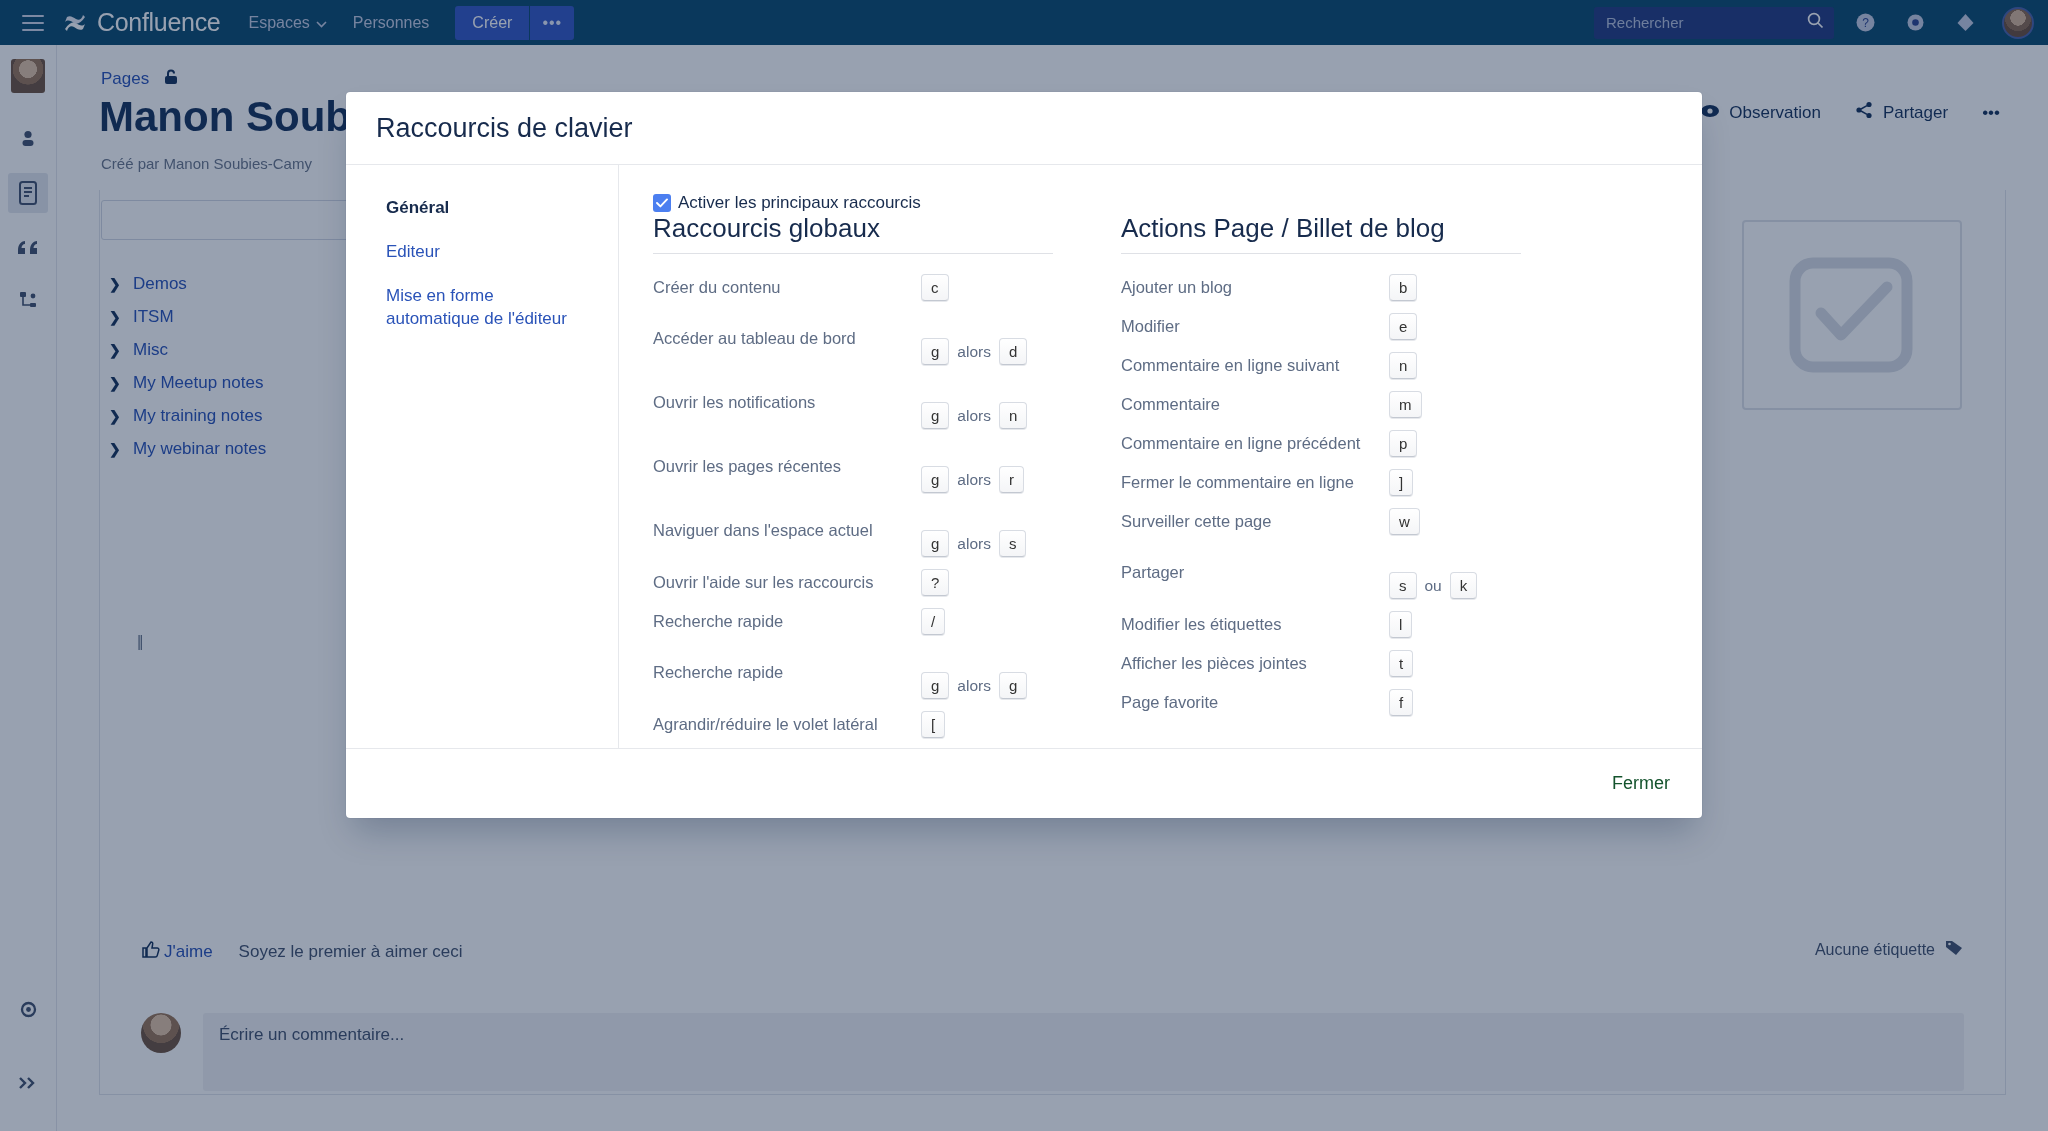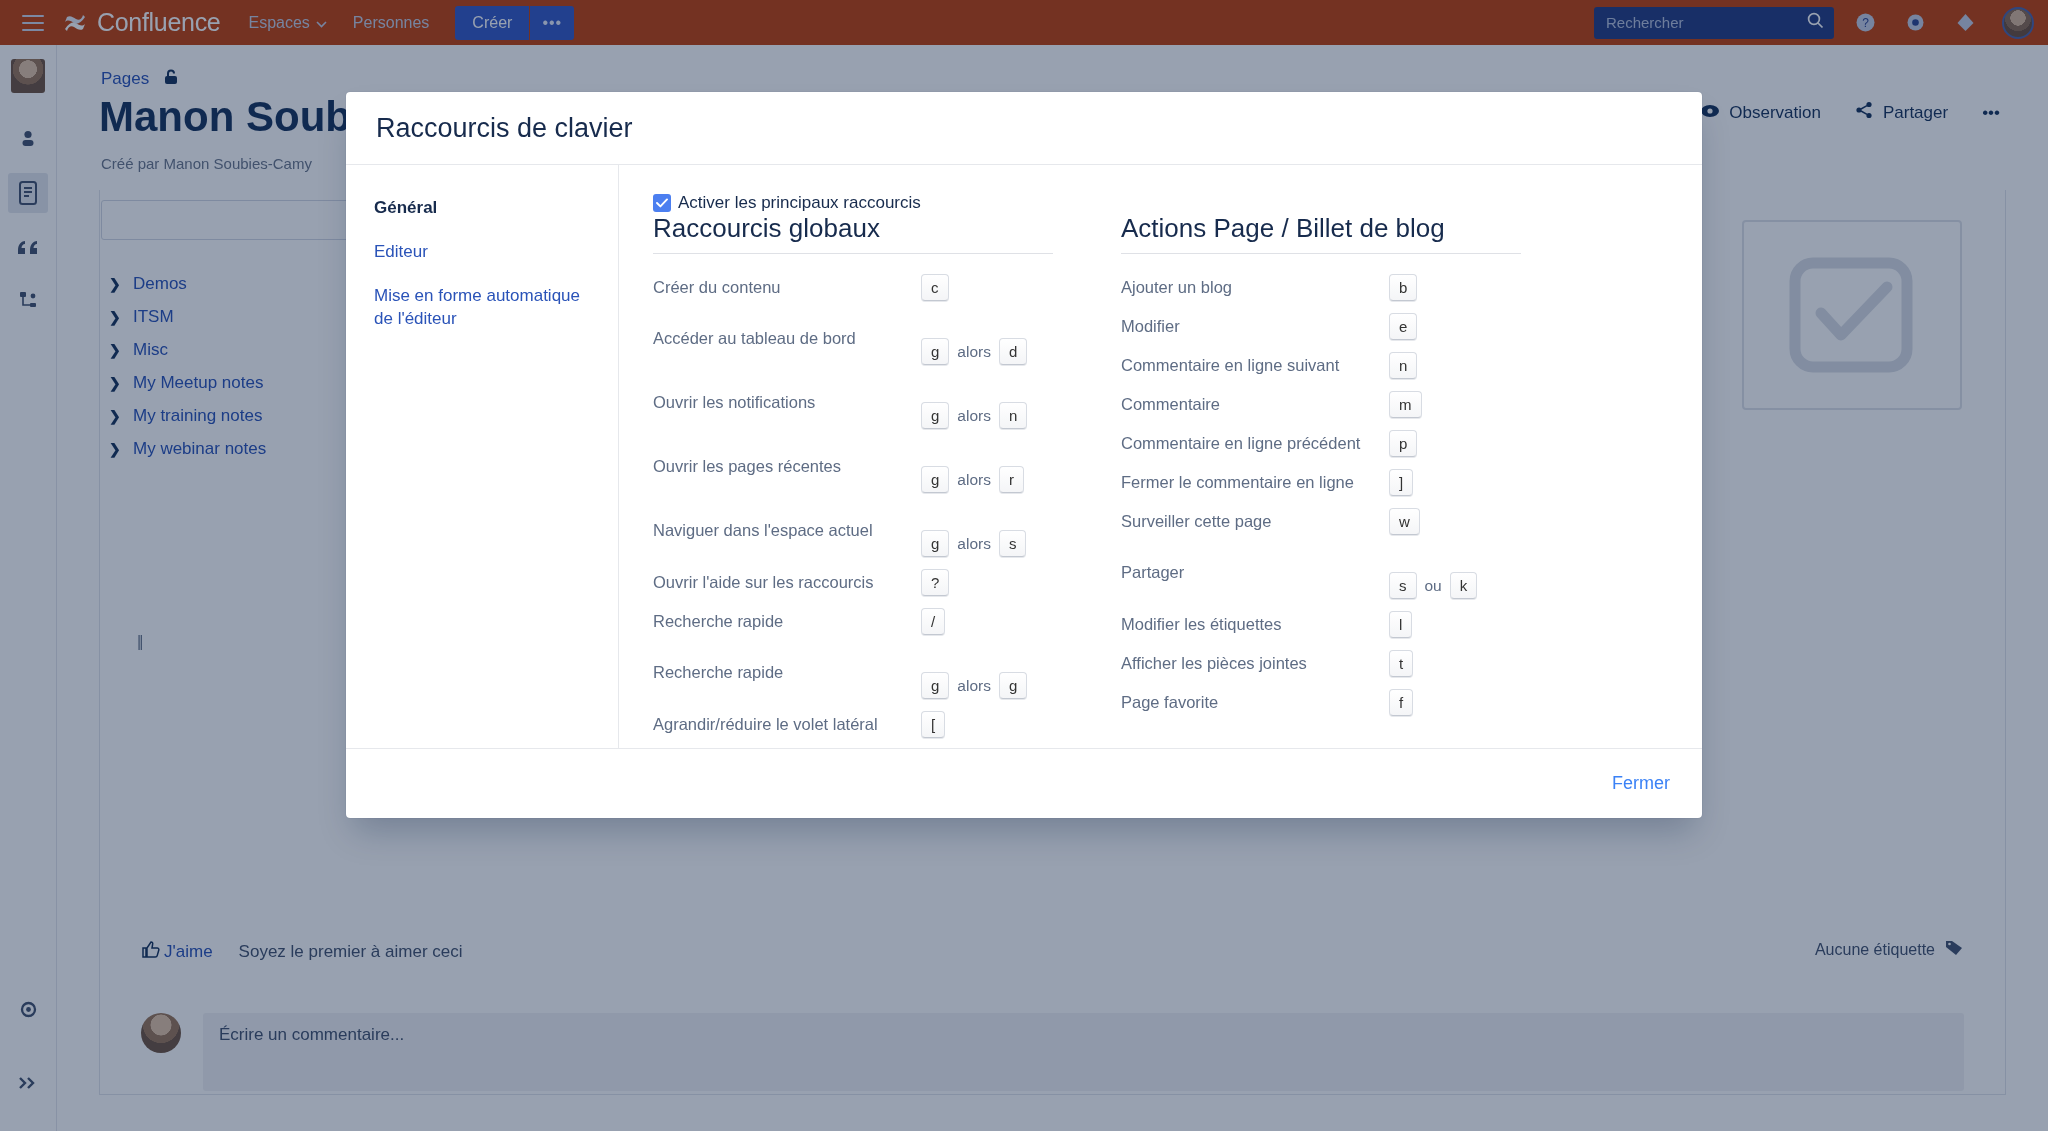--- a/index.html
+++ b/index.html
@@ -13,21 +13,21 @@
 
   
   #page-behind {
     position: absolute; inset: 0;
     background: #ffffff;
   }
 
   
   .topnav {
     position: absolute; top: 0; left: 0; right: 0; height: 45px;
-    background: #c2410c;
+    background: #0c4a6e;
     display: flex; align-items: center;
     padding: 0 14px;
     z-index: 5;
   }
   .hamburger { width: 22px; height: 16px; margin: 0 18px 0 8px; display:flex; flex-direction:column; justify-content:space-between; cursor:pointer;}
   .hamburger span { display:block; height:2px; background:#cfd6e8; border-radius:1px;}
   .brand { display:flex; align-items:center; gap:9px; color:#fff; font-size:25px; letter-spacing:-0.3px; margin-right:28px;}
   .brand-logo { width:26px; height:26px; position:relative; }
   .nav-link { color:#c5cde3; font-size:16px; margin-right:26px; display:flex; align-items:center; gap:6px; cursor:pointer;}
   .nav-create {
@@ -122,21 +122,21 @@
     box-shadow: 0 0 1px rgba(9,30,66,0.31), 0 20px 32px -8px rgba(9,30,66,0.25);
     display:flex; flex-direction:column;
   }
   .modal-header {
     height:73px; display:flex; align-items:center; padding:0 30px;
     border-bottom:1px solid #e6e8ec; flex:none;
   }
   .modal-title { font-size:27px; color:#172b4d; }
   .modal-body { flex:1; display:flex; min-height:0; }
   .modal-nav {
-    width:273px; flex:none; padding:32px 28px 0 28px;
+    width:273px; flex:none; padding:32px 28px 0 40px;
     border-right:1px solid #e6e8ec;
   }
   .nav-item { font-size:17px; margin-bottom:21px; line-height:1.35; cursor:pointer; }
   .nav-item.active { color:#172b4d; font-weight:bold; }
   .nav-item.link { color:#2a53b8; }
   .modal-main { flex:1; padding:28px 34px 0 34px; }
   .enable-row { display:flex; align-items:center; gap:7px; }
   .cbx {
     width:18px; height:18px; border-radius:3px; background:#4c7ff0;
     display:flex; align-items:center; justify-content:center; cursor:pointer; flex:none;
@@ -158,21 +158,21 @@
     border:1px solid #d8dce3; border-bottom-color:#c3c8d1;
     border-radius:4px; box-shadow:0 1px 0 rgba(9,30,66,0.10);
     font-family:"Liberation Sans", sans-serif;
   }
   .sep { display:inline-block; color:#5e6c84; font-size:15.5px; padding:0 8px;margin-top:30px; }
 
   .modal-footer {
     height:70px; flex:none; border-top:1px solid #e6e8ec;
     display:flex; align-items:center; justify-content:flex-end; padding:0 32px;
   }
-  .close-btn { color:#3b82f6; font-size:18px; cursor:pointer; }
+  .close-btn { color:#14532d; font-size:18px; cursor:pointer; }
 </style>
 </head>
 <body>
 
 <div id="page-behind">
 
   <div class="topnav">
     <div class="hamburger">
       <span></span>
         <span></span>

